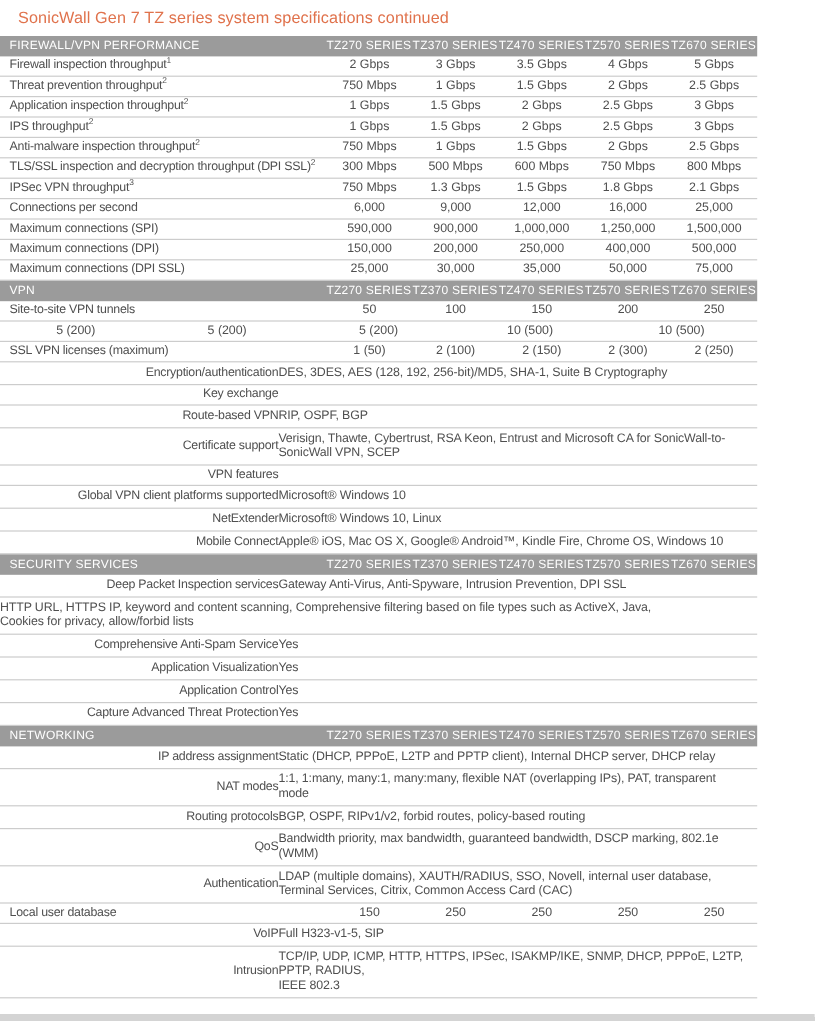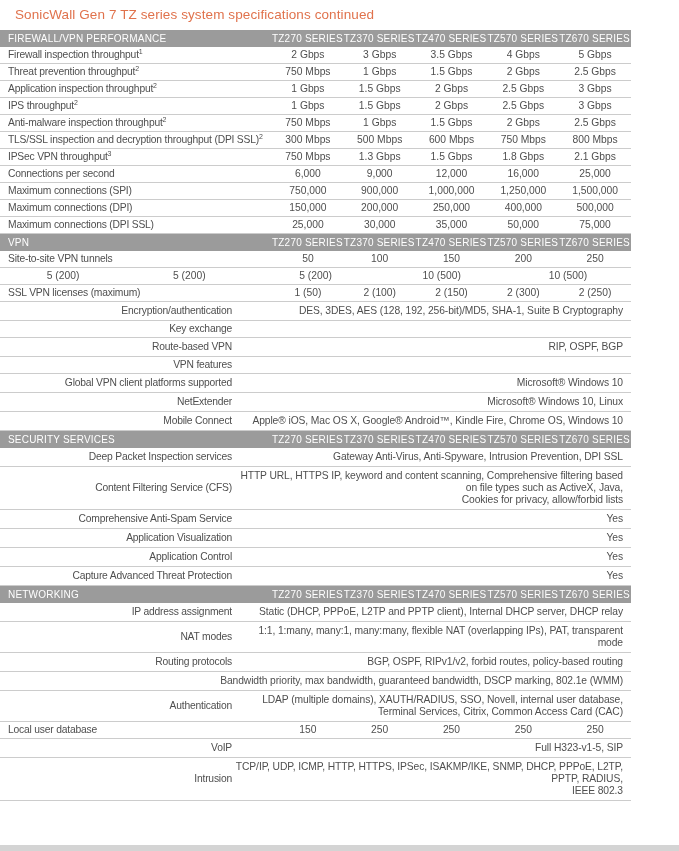--- a/index.html
+++ b/index.html
@@ -50,21 +50,21 @@
   .trow .lbl {
     flex: 0 0 272px;
     padding: 2px 0 2px 8px;
     letter-spacing: -0.2px;
     white-space: nowrap;
   }
   .trow.span-row .lbl { flex: 0 0 232px; text-align: right; }
   .val { flex: 1; text-align: center; padding: 2px 0; }
   .spanval {
     flex: 1;
-    text-align: right;
+    text-align: left;
     white-space: pre-line;
     padding: 3px 8px 3px 0;
     letter-spacing: -0.1px;
   }
   sup { font-size: 7px; line-height: 0; vertical-align: super; }
   .partial-bar {
     position: absolute;
     left: 0; right: 0; bottom: 0;
     height: 6px;
     background: var(--bar);
@@ -143,21 +143,21 @@
       <div class="trow">
         <div class="lbl">Connections per second</div>
         <div class="val">6,000</div>
         <div class="val">9,000</div>
         <div class="val">12,000</div>
         <div class="val">16,000</div>
         <div class="val">25,000</div>
       </div>
       <div class="trow">
         <div class="lbl">Maximum connections (SPI)</div>
-        <div class="val">750,000</div>
+        <div class="val">590,000</div>
         <div class="val">900,000</div>
         <div class="val">1,000,000</div>
         <div class="val">1,250,000</div>
         <div class="val">1,500,000</div>
       </div>
       <div class="trow">
         <div class="lbl">Maximum connections (DPI)</div>
         <div class="val">150,000</div>
         <div class="val">200,000</div>
         <div class="val">250,000</div>
@@ -208,20 +208,25 @@
         <div class="spanval">DES, 3DES, AES (128, 192, 256-bit)/MD5, SHA-1, Suite B Cryptography</div>
       </div>
       <div class="trow span-row">
         <div class="lbl">Key exchange</div>
       </div>
       <div class="trow span-row">
         <div class="lbl">Route-based VPN</div>
         <div class="spanval">RIP, OSPF, BGP</div>
       </div>
       <div class="trow span-row">
+        <div class="lbl">Certificate support</div>
+        <div class="spanval">Verisign, Thawte, Cybertrust, RSA Keon, Entrust and Microsoft CA for SonicWall-to-
+SonicWall VPN, SCEP</div>
+      </div>
+      <div class="trow span-row">
         <div class="lbl">VPN features</div>
       </div>
       <div class="trow span-row">
         <div class="lbl">Global VPN client platforms supported</div>
         <div class="spanval">Microsoft® Windows 10</div>
       </div>
       <div class="trow span-row">
         <div class="lbl">NetExtender</div>
         <div class="spanval">Microsoft® Windows 10, Linux</div>
       </div>
@@ -235,21 +240,20 @@
         <div class="col-h">TZ370 SERIES</div>
         <div class="col-h">TZ470 SERIES</div>
         <div class="col-h">TZ570 SERIES</div>
         <div class="col-h">TZ670 SERIES</div>
       </div>
       <div class="trow span-row">
         <div class="lbl">Deep Packet Inspection services</div>
         <div class="spanval">Gateway Anti-Virus, Anti-Spyware, Intrusion Prevention, DPI SSL</div>
       </div>
       <div class="trow span-row">
-        <div class="lbl">Content Filtering Service (CFS)</div>
         <div class="spanval">HTTP URL, HTTPS IP, keyword and content scanning, Comprehensive filtering based on file types such as ActiveX, Java,
 Cookies for privacy, allow/forbid lists</div>
       </div>
       <div class="trow span-row">
         <div class="lbl">Comprehensive Anti-Spam Service</div>
         <div class="spanval">Yes</div>
       </div>
       <div class="trow span-row">
         <div class="lbl">Application Visualization</div>
         <div class="spanval">Yes</div>
@@ -276,20 +280,21 @@
       </div>
       <div class="trow span-row">
         <div class="lbl">NAT modes</div>
         <div class="spanval">1:1, 1:many, many:1, many:many, flexible NAT (overlapping IPs), PAT, transparent mode</div>
       </div>
       <div class="trow span-row">
         <div class="lbl">Routing protocols</div>
         <div class="spanval">BGP, OSPF, RIPv1/v2, forbid routes, policy-based routing</div>
       </div>
       <div class="trow span-row">
+        <div class="lbl">QoS</div>
         <div class="spanval">Bandwidth priority, max bandwidth, guaranteed bandwidth, DSCP marking, 802.1e (WMM)</div>
       </div>
       <div class="trow span-row">
         <div class="lbl">Authentication</div>
         <div class="spanval">LDAP (multiple domains), XAUTH/RADIUS, SSO, Novell, internal user database,
 Terminal Services, Citrix, Common Access Card (CAC)</div>
       </div>
       <div class="trow">
         <div class="lbl">Local user database</div>
         <div class="val">150</div>

